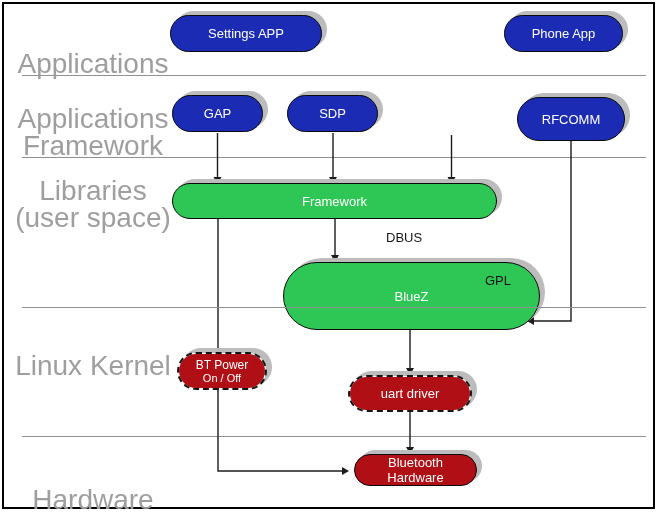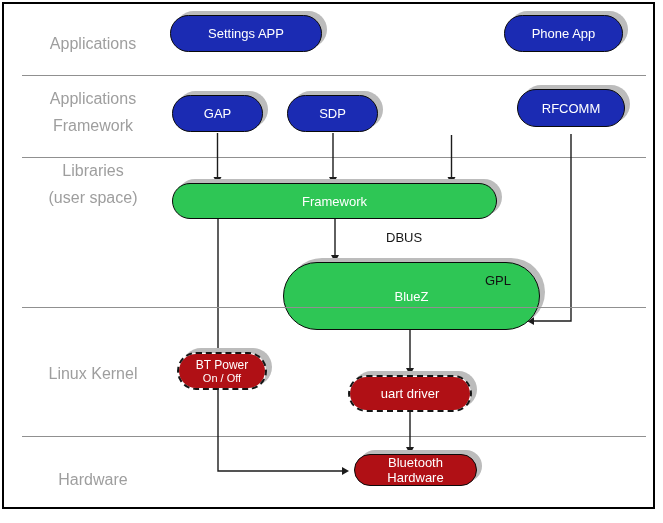--- a/index.html
+++ b/index.html
@@ -10,21 +10,21 @@
   .frame{
     position:absolute;left:2px;top:2px;width:653px;height:507px;
     border:2px solid #000;box-sizing:border-box;z-index:1;
   }
   .divider{
     position:absolute;left:22px;width:624px;height:1px;background:#909090;z-index:2;
   }
   .divider.over{z-index:7;}
   .layer-label{
     position:absolute;left:12px;width:162px;text-align:center;
-    color:#9e9e9e;font-size:16px;line-height:27px;z-index:2;letter-spacing:0px;
+    color:#9e9e9e;font-size:28px;line-height:27px;z-index:2;letter-spacing:0px;margin-top:20px;
   }
   .connectors{position:absolute;left:0;top:0;z-index:4;}
   .pill{
     position:absolute;box-sizing:border-box;z-index:5;
     display:flex;flex-direction:column;align-items:center;justify-content:center;
     color:#ffffff;text-align:center;border-radius:999px;
     border:1.5px solid #0a0a0a;
     box-shadow:5px -4px 0 0 #bcbcbc;
     font-size:13px;line-height:15px;
   }
@@ -61,21 +61,21 @@
   <div class="layer-label" style="top:85px">
     <div>Applications</div>
     <div>Framework</div>
   </div>
 
   <div class="layer-label" style="top:157px">
     <div>Libraries</div>
     <div>(user space)</div>
   </div>
 
-  <div class="layer-label" style="top:360px">Linux Kernel</div>
+  <div class="layer-label" style="top:332px">Linux Kernel</div>
 
   <div class="layer-label" style="top:466px">Hardware</div>
 
   <svg class="connectors" width="663" height="523" viewBox="0 0 663 523">
     <g stroke="#1c1c1c" stroke-width="1.4" fill="#1c1c1c">
 
       <g>
         <line x1="217.5" y1="133" x2="217.5" y2="177"></line>
         <polygon points="213.5,177 221.5,177 217.5,184" stroke="none"></polygon>
       </g>
@@ -129,21 +129,21 @@
 
   <div class="pill blue" style="left:172px;top:95px;width:91px;height:37px">
     <span>GAP</span>
   </div>
 
   <div class="pill blue" style="left:287px;top:95px;width:91px;height:37px">
     <span>SDP</span>
   </div>
 
 
-  <div class="pill blue" style="left:517px;top:89px;width:108px;height:38px">
+  <div class="pill blue" style="left:517px;top:97px;width:108px;height:44px">
     <span>RFCOMM</span>
   </div>
 
   <div class="pill green" style="left:172px;top:183px;width:325px;height:36px">
     <span>Framework</span>
   </div>
 
   <div class="pill green" style="left:283px;top:262px;width:257px;height:68px">
     <span>BlueZ</span>
     <span class="annotation">GPL</span>

